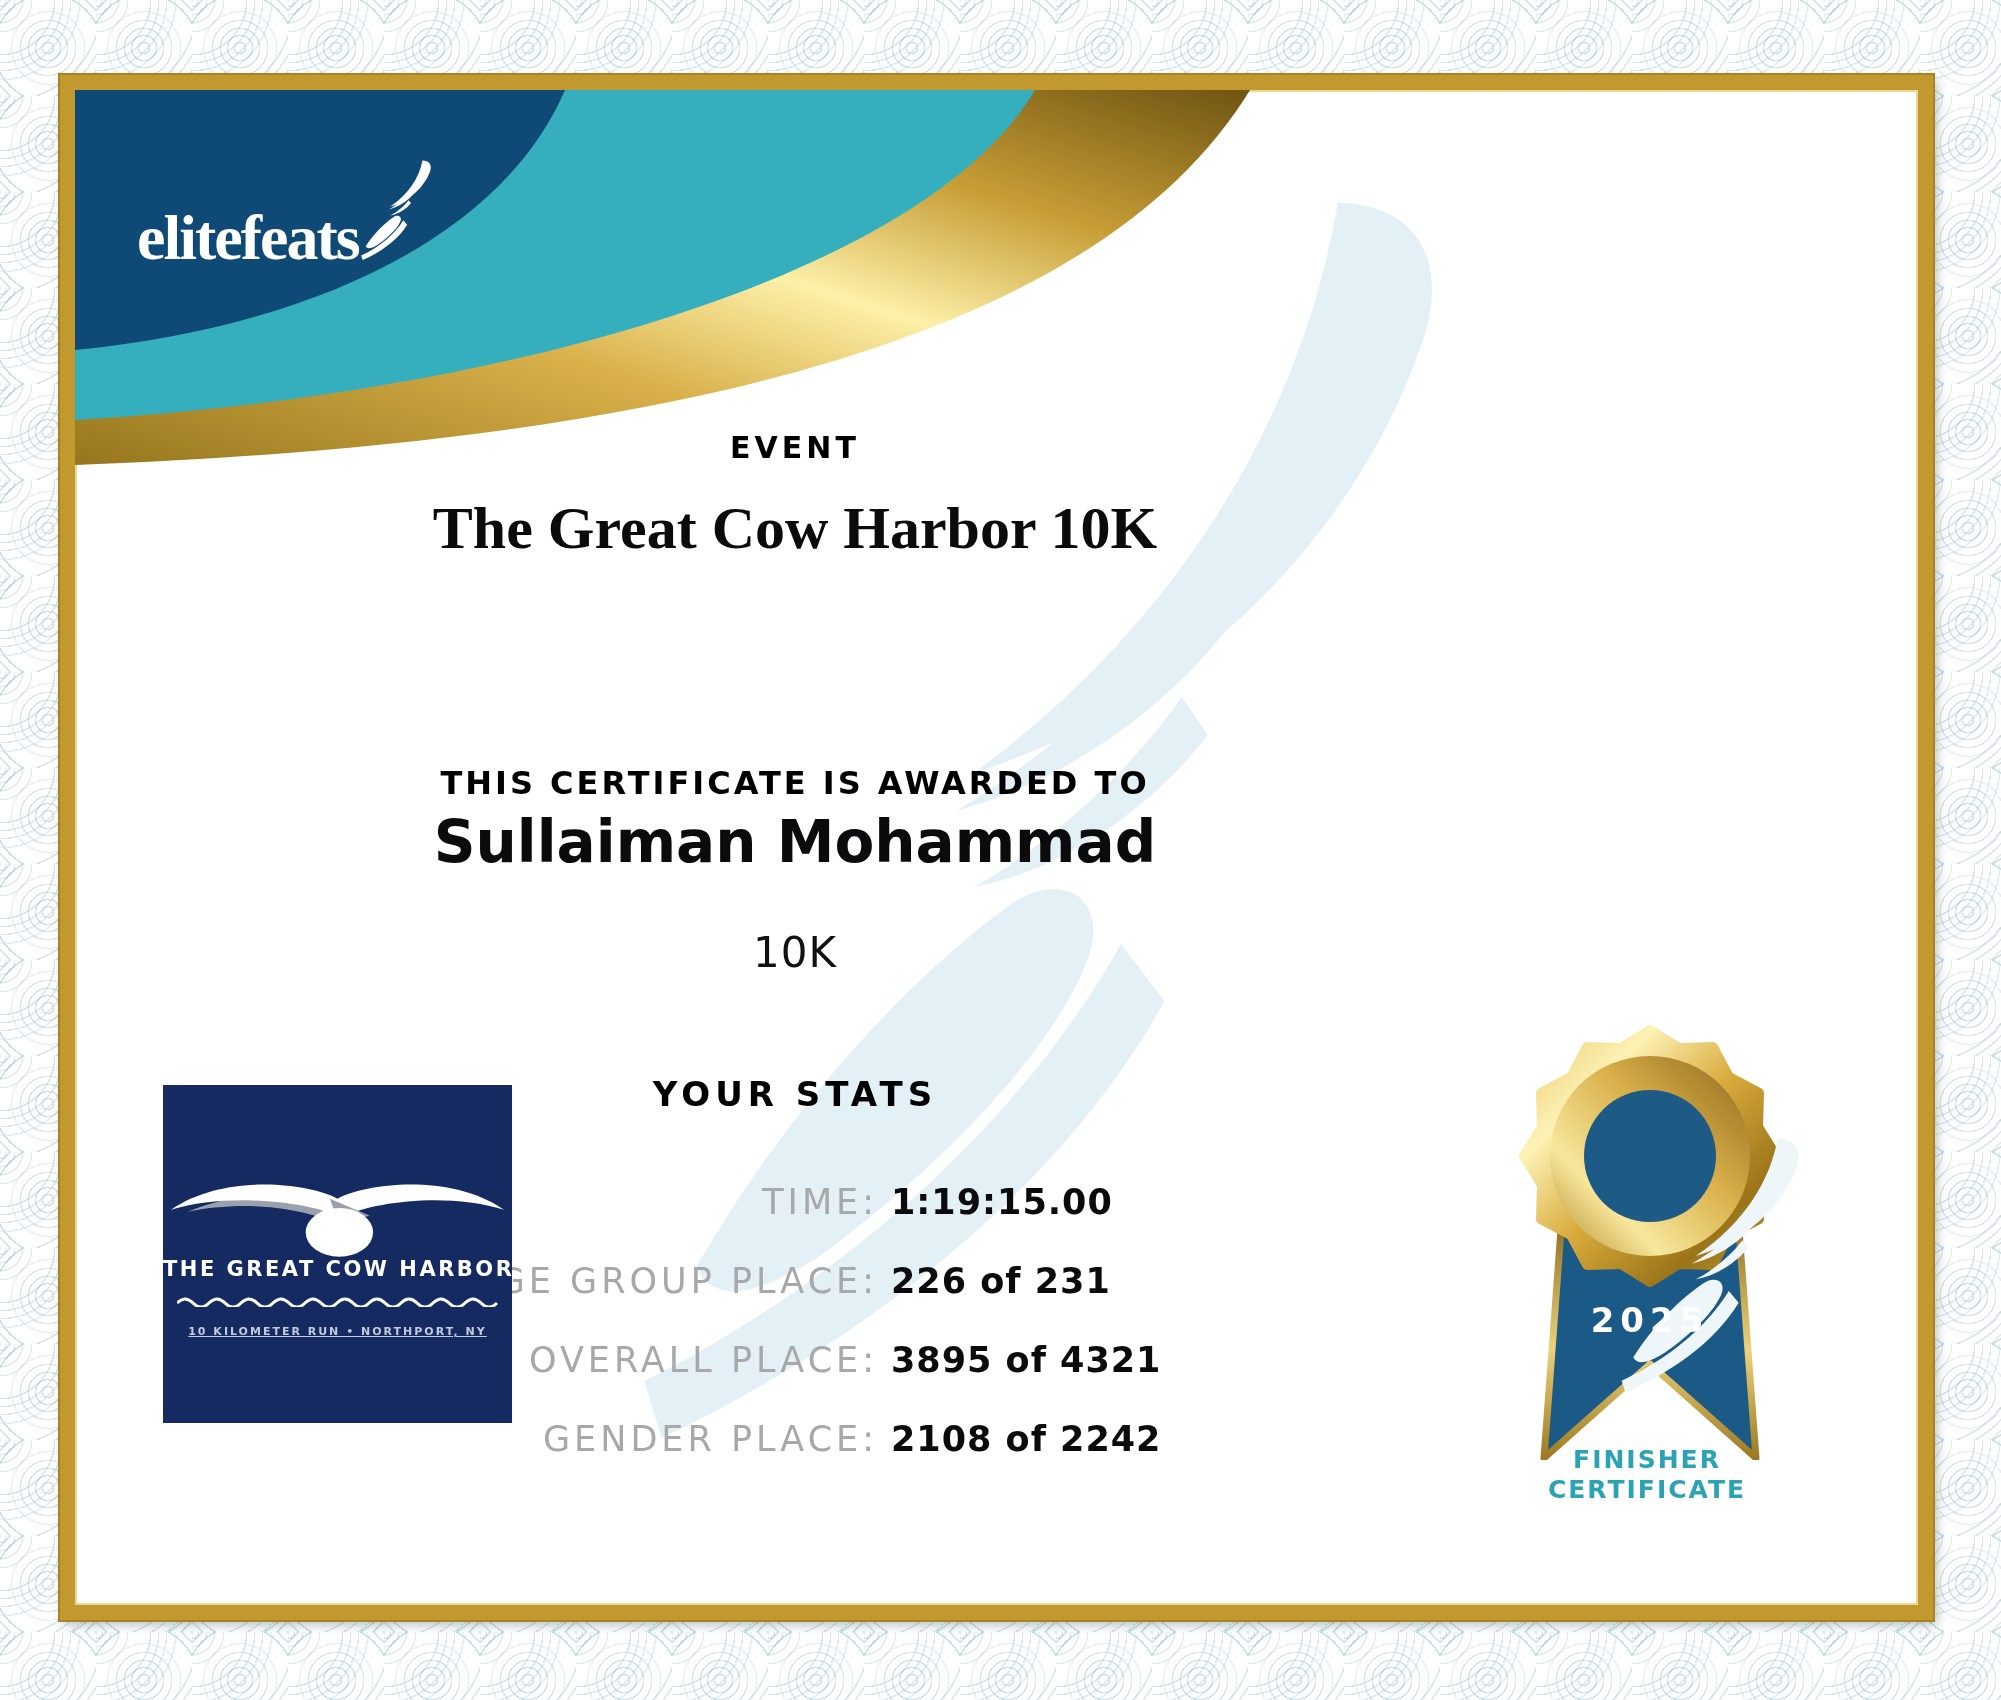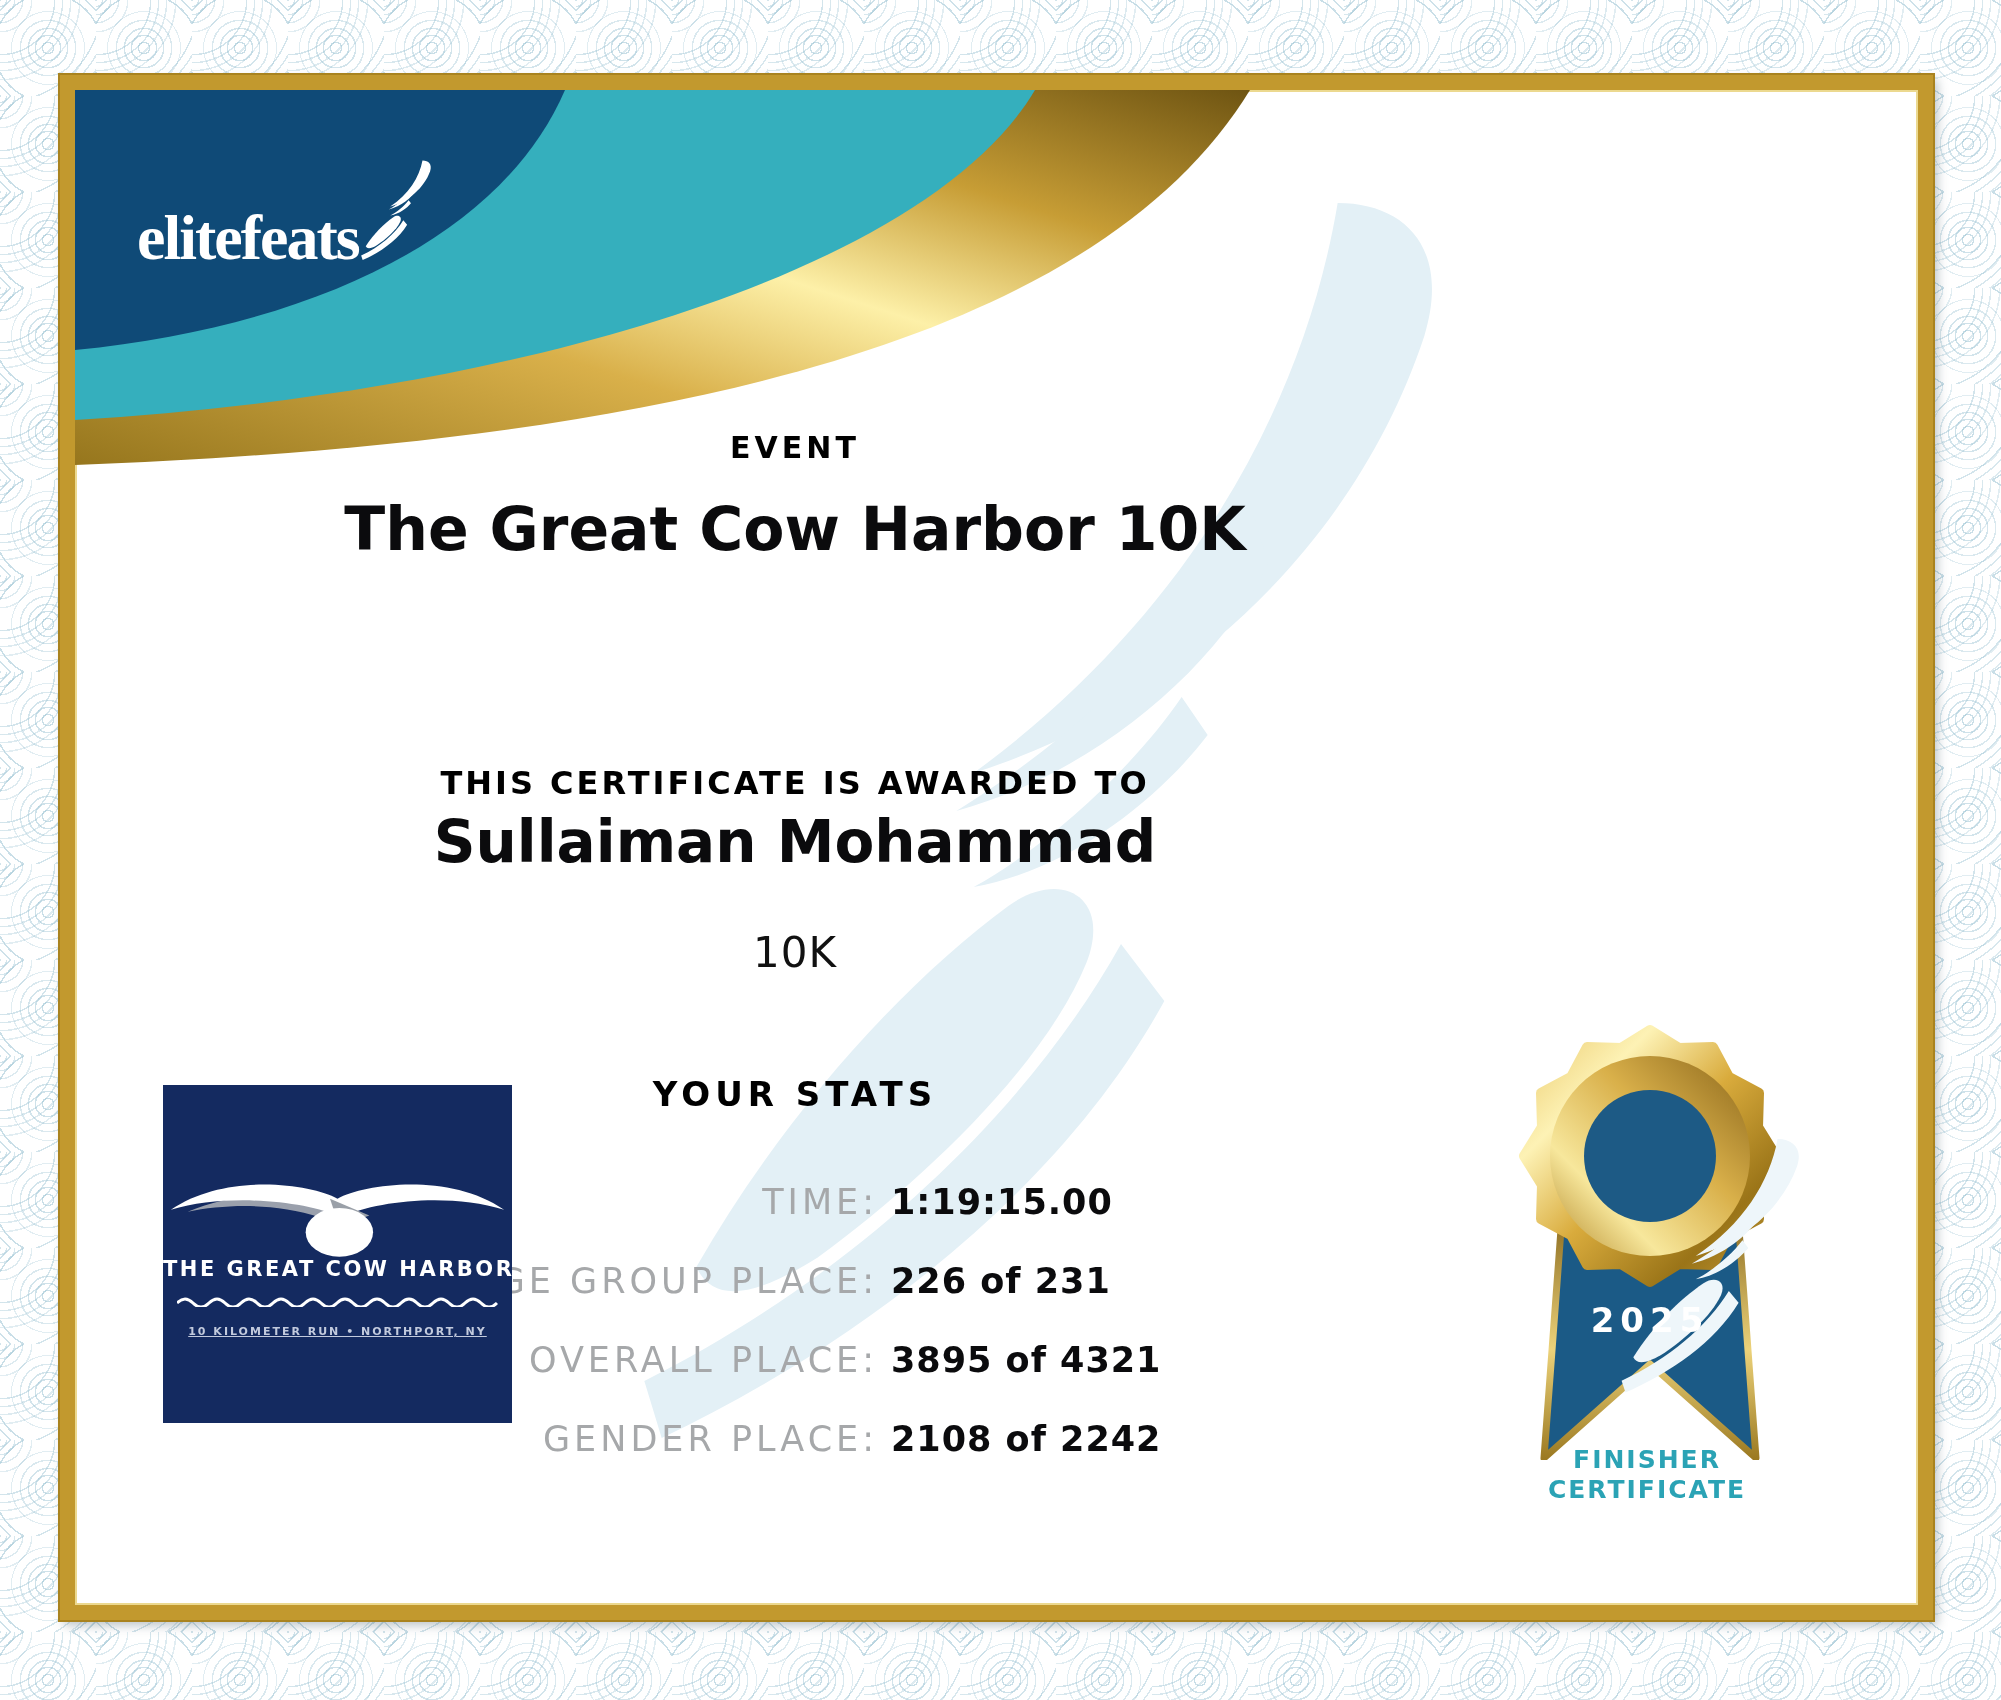--- a/index.html
+++ b/index.html
@@ -36,21 +36,21 @@
   .deco{position:absolute;left:0;top:0;z-index:2;}
   .brand{position:absolute;left:62px;top:46px;z-index:3;display:flex;align-items:flex-end;font-family:Liberation Serif, serif;}
   .brand-word{
     color:#ffffff;font-size:64px;font-weight:700;letter-spacing:-2px;line-height:1;
     padding-top:44px;
   }
   .brand-icon{margin-left:-4px;margin-top:16px;}
   .center-col{position:absolute;left:0;top:0;width:1440px;text-align:center;z-index:3;}
   .muted{color:#000000;font-weight:700;}
   .event-label{position:absolute;top:340px;width:100%;font-size:30px;letter-spacing:4px;}
-  .event-title{position:absolute;top:404px;width:100%;color:#0b0b0d;font-size:60px;font-weight:700;}
+  .event-title{position:absolute;top:404px;width:100%;color:#0b0b0d;font-size:60px;font-weight:700;font-family:Liberation Serif, serif;}
   .award-heading{position:absolute;top:674px;width:100%;font-size:32px;letter-spacing:3px;}
   .recipient{position:absolute;top:718px;width:100%;color:#0b0b0d;font-size:58px;font-weight:700;}
   .division{position:absolute;top:838px;width:100%;color:#111;font-size:42px;font-weight:400;letter-spacing:1px;}
   .stats-heading{position:absolute;top:984px;width:100%;font-size:34px;letter-spacing:5px;}
   .stats-rows{position:absolute;left:243px;top:1092px;z-index:3;}
   .stat-row{display:flex;align-items:baseline;height:46px;margin-bottom:33px;white-space:nowrap;}
   .stat-label{flex:0 0 560px;text-align:right;color:#a6a8aa;font-size:35px;font-weight:400;letter-spacing:4px;}
   .stat-value{margin-left:13px;color:#0b0b0d;font-size:35px;font-weight:700;letter-spacing:1px;}
   .race-logo{
     position:absolute;left:88px;top:995px;width:349px;height:338px;background:#142a60;

